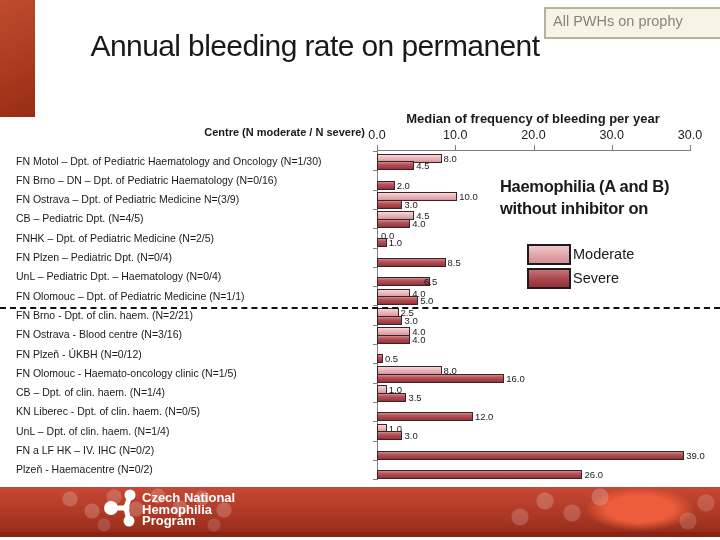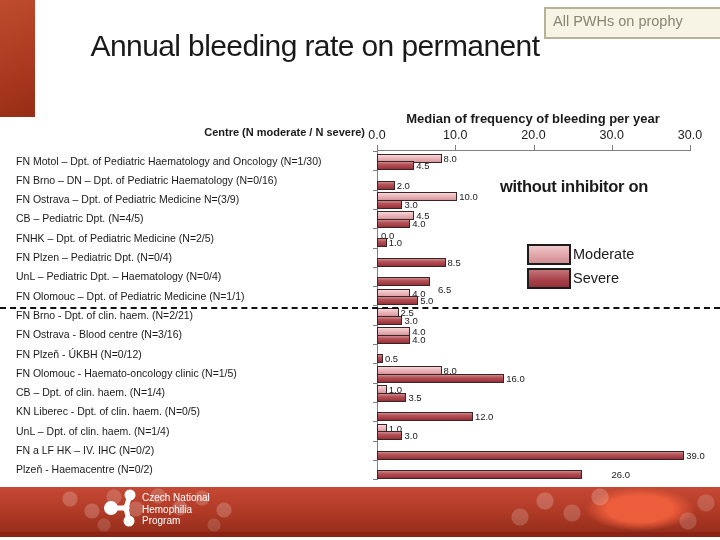--- a/index.html
+++ b/index.html
@@ -60,21 +60,21 @@
       radial-gradient(circle 9px at 520px 30px,rgba(255,255,255,.18) 8px,transparent 9px),
       radial-gradient(circle 9px at 545px 14px,rgba(255,255,255,.20) 8px,transparent 9px),
       radial-gradient(circle 9px at 572px 26px,rgba(255,255,255,.18) 8px,transparent 9px),
       radial-gradient(circle 9px at 600px 10px,rgba(255,255,255,.20) 8px,transparent 9px),
       radial-gradient(circle 9px at 688px 34px,rgba(255,255,255,.16) 8px,transparent 9px),
       radial-gradient(circle 9px at 706px 16px,rgba(255,255,255,.16) 8px,transparent 9px),
       radial-gradient(ellipse 55px 22px at 640px 22px,rgba(240,95,60,.95) 60%,transparent 100%),
       linear-gradient(to bottom,#c64934 0%,#b03a26 55%,#962e1c 100%);
     }
   .footer-strip{left:0;top:532px;width:720px;height:5px;background:#8c2214;}
-  .logo-text{left:142px;top:492px;color:#ffffff;font-size:10px;font-weight:normal;line-height:11.5px;}
+  .logo-text{left:142px;top:492px;color:#ffffff;font-size:13px;font-weight:bold;line-height:11.5px;}
 </style>
 </head>
 <body>
 
 <div class="abs accent-bar"></div>
 
 <div class="abs title">
   <div>Annual bleeding rate on permanent</div>
 </div>
 
@@ -137,21 +137,21 @@
     <div class="abs val-label" style="left: 412.3px; top: 218.1px;">4.0</div>
     <div class="abs cat-label" style="top: 231.7px;">FNHK – Dpt. of Pediatric Medicine (N=2/5)</div>
     <div class="abs val-label" style="left: 381px; top: 229.7px;">0.0</div>
     <div class="abs bar severe" style="left: 377px; top: 238.4px; width: 7.825px;"></div>
     <div class="abs val-label" style="left: 388.825px; top: 237.4px;">1.0</div>
     <div class="abs cat-label" style="top: 251px;">FN Plzen – Pediatric Dpt. (N=0/4)</div>
     <div class="abs bar severe" style="left: 377px; top: 257.7px; width: 66.5125px;"></div>
     <div class="abs val-label" style="left: 447.512px; top: 256.7px;">8.5</div>
     <div class="abs cat-label" style="top: 270.3px;">UnL – Pediatric Dpt. – Haematology (N=0/4)</div>
     <div class="abs bar severe" style="left: 377px; top: 277px; width: 50.8625px;"></div>
-    <div class="abs val-label" style="left: 438px; top: 276px; margin-top: 8px;">6.5</div>
+    <div class="abs val-label" style="left: 424px; top: 276px;">6.5</div>
     <div class="abs cat-label" style="top: 289.6px;">FN Olomouc – Dpt. of Pediatric Medicine (N=1/1)</div>
     <div class="abs bar moderate" style="left: 377px; top: 288.6px; width: 31.3px;"></div>
     <div class="abs val-label" style="left: 412.3px; top: 287.6px;">4.0</div>
     <div class="abs bar severe" style="left: 377px; top: 296.3px; width: 39.125px;"></div>
     <div class="abs val-label" style="left: 420.125px; top: 295.3px;">5.0</div>
     <div class="abs cat-label" style="top: 308.9px;">FN Brno - Dpt. of clin. haem. (N=2/21)</div>
     <div class="abs bar moderate" style="left: 377px; top: 307.9px; width: 19.5625px;"></div>
     <div class="abs val-label" style="left: 400.562px; top: 306.9px;">2.5</div>
     <div class="abs bar severe" style="left: 377px; top: 315.6px; width: 23.475px;"></div>
     <div class="abs val-label" style="left: 404.475px; top: 314.6px;">3.0</div>
@@ -179,26 +179,27 @@
     <div class="abs cat-label" style="top: 424.7px;">UnL – Dpt. of clin. haem. (N=1/4)</div>
     <div class="abs bar moderate" style="left: 377px; top: 423.7px; width: 7.825px;"></div>
     <div class="abs val-label" style="left: 388.825px; top: 422.7px;">1.0</div>
     <div class="abs bar severe" style="left: 377px; top: 431.4px; width: 23.475px;"></div>
     <div class="abs val-label" style="left: 404.475px; top: 430.4px;">3.0</div>
     <div class="abs cat-label" style="top: 444px;">FN a LF HK – IV. IHC (N=0/2)</div>
     <div class="abs bar severe" style="left: 377px; top: 450.7px; width: 305.175px;"></div>
     <div class="abs val-label" style="left: 686.175px; top: 449.7px;">39.0</div>
     <div class="abs cat-label" style="top: 463.3px;">Plzeň - Haemacentre (N=0/2)</div>
     <div class="abs bar severe" style="left: 377px; top: 470px; width: 203.45px;"></div>
-    <div class="abs val-label" style="left: 584.45px; top: 469px; margin-left: 27px;">26.0</div>
+    <div class="abs val-label" style="left: 584.45px; top: 469px;">26.0</div>
   </div>
 
 <div class="abs dashed-sep"></div>
 
 <div class="abs side-note">
+  <div>Haemophilia (A and B)</div>
   <div>without inhibitor on</div>
 </div>
 
 <div id="legend">
     <div class="abs legend-swatch moderate" style="left: 527px; top: 244px;"></div>
     <div class="abs legend-label" style="left: 573px; top: 246px;">Moderate</div>
     <div class="abs legend-swatch severe" style="left: 527px; top: 268px;"></div>
     <div class="abs legend-label" style="left: 573px; top: 270px;">Severe</div>
   </div>
 

